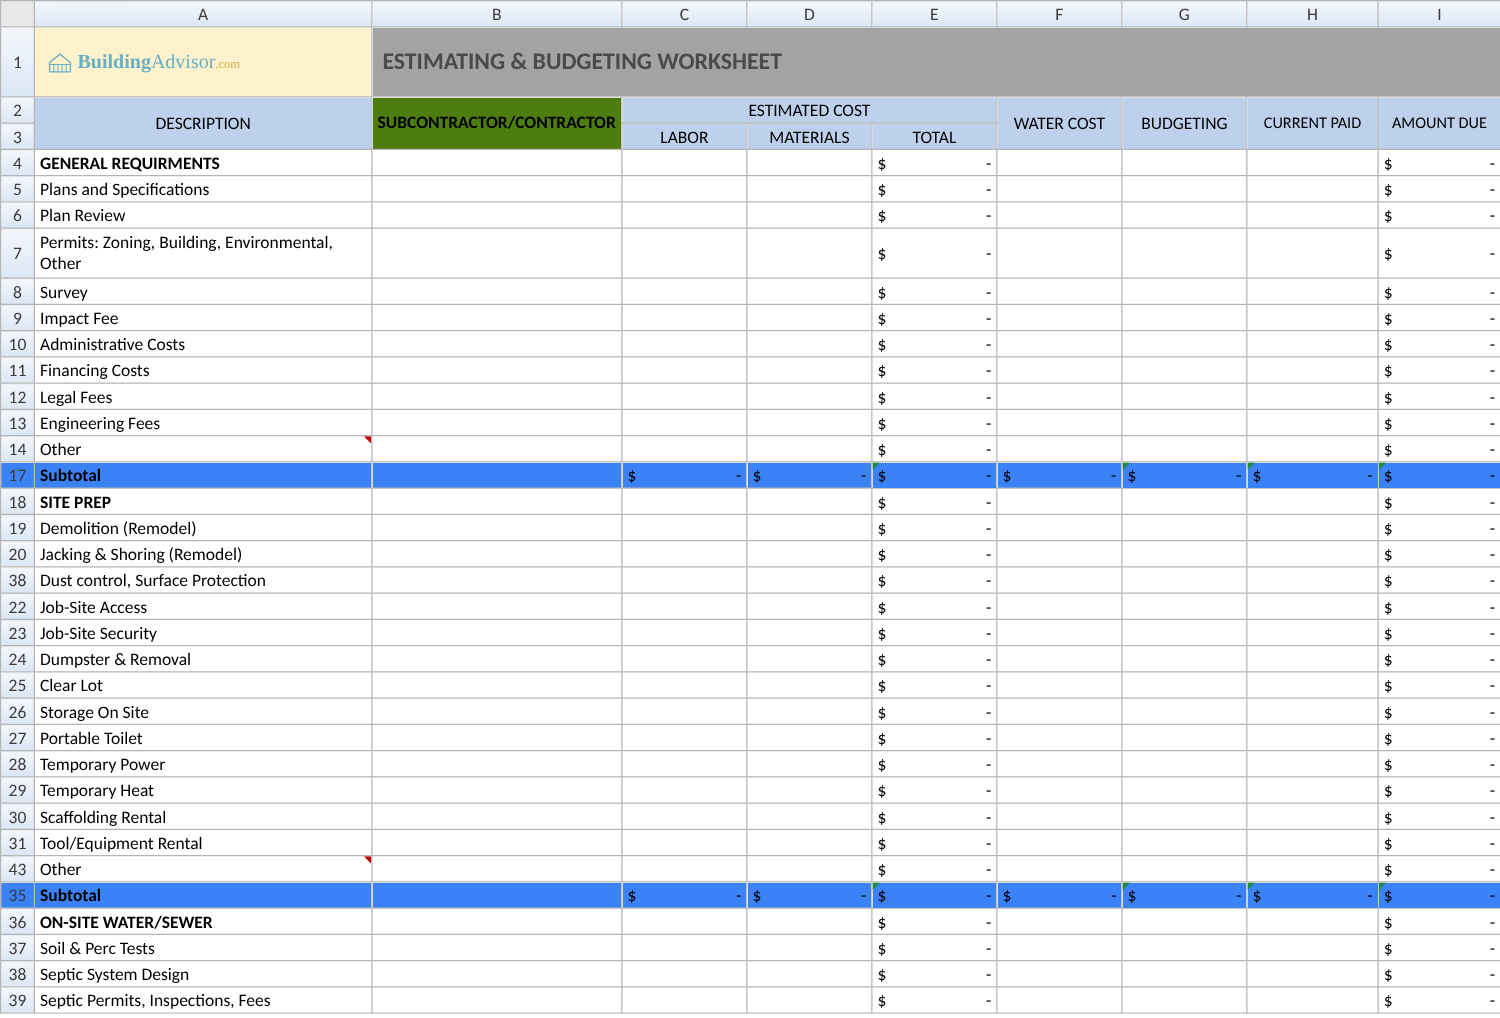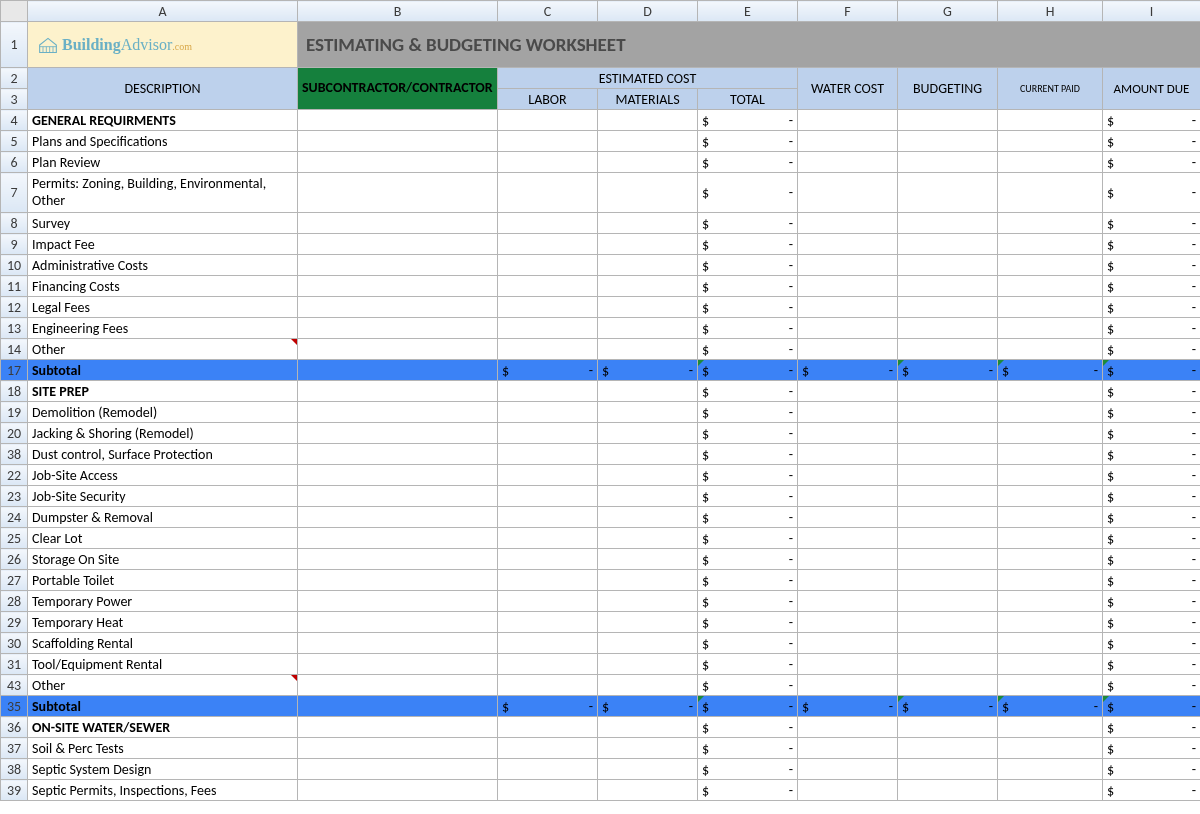--- a/index.html
+++ b/index.html
@@ -4,21 +4,21 @@
 <style>
 html,body{margin:0;padding:0;font-family:Calibri,Arial,sans-serif;font-size:14px;color:#000;background:#fff}
 .sheet{width:1200px;border-collapse:collapse;table-layout:fixed}
 .sheet td,.sheet th{border:1px solid #b5b5b5;box-sizing:border-box;vertical-align:middle;padding:0 4px;height:21px;overflow:hidden;white-space:nowrap}
 .corner{width:27px;height:22px;background:#e8e8e8;border:1px solid #9db8d9}
 .colhdr{background:linear-gradient(#f3f7fc,#dbe7f5);text-align:center;font-weight:400;color:#3b3b3b;border:1px solid #9db8d9;height:22px}
 .rowhdr{width:27px;background:linear-gradient(#f3f7fc,#dbe7f5);text-align:center;font-weight:400;color:#3b3b3b;border:1px solid #9db8d9}
 .titlecell{background:#a3a3a3;height:46px;font-size:19px;font-weight:700;color:#4a4a4a;text-align:left}
 .logocell{background:#fdf2cc}
 .hdrblue{background:#bdd1ec;font-weight:400;text-align:center}
-.hdrblue2{background:#15803d;font-weight:700;text-align:left;vertical-align:top}
+.hdrblue2{background:#4d7c0f;font-weight:700;text-align:left;vertical-align:top}
 .bold{font-weight:700}
 .subrow{background:#d7e0b9}
 .subrow td{background:#3b82f6}
 .right{text-align:left}
 .money{display:flex;justify-content:space-between;align-items:center}
 .money span:first-child{flex:0}
 .money span:last-child{flex:0}
 .cmt{position:relative}
 .cmt::after{content:"";position:absolute;top:0;right:0;width:0;height:0;border-left:6px solid transparent;border-top:6px solid #c00000}
 .gc{position:relative}
@@ -55,40 +55,40 @@
   <th class="colhdr">E</th>
   <th class="colhdr">F</th>
   <th class="colhdr">G</th>
   <th class="colhdr">H</th>
   <th class="colhdr">I</th>
 </tr>
 </thead>
 <tbody id="tbody">
 <tr>
   <td class="rowhdr">1</td>
-  <td class="logocell" style="height:46px">
+  <td class="logocell" style="height:56px">
     <div class="logo-wrap">
       <svg class="logo-house" viewBox="0 0 24 20">
               <path d="M2 10 L12 2 L22 10 L22 19 L2 19 Z" fill="none" stroke="#6ab0c5" stroke-width="1.3"></path>
               <path d="M6 19 L6 12 M10 19 L10 12 M14 19 L14 12 M18 19 L18 12" stroke="#6ab0c5" stroke-width="1"></path>
               <path d="M2 12 L22 12" stroke="#6ab0c5" stroke-width="1"></path>
             </svg>
       <span class="logo-text"><b>Building</b><span>Advisor</span><span class="com">.com</span></span>
     </div>
   </td>
   <td class="titlecell" colspan="8" style="padding-left:8px">ESTIMATING &amp; BUDGETING WORKSHEET</td>
 </tr>
 <tr>
   <td class="rowhdr">2</td>
   <td class="hdrblue" rowspan="2">DESCRIPTION</td>
   <td class="hdrblue2" rowspan="2" style="white-space:normal;line-height:1.15">SUBCONTRACTOR/CONTRACTOR</td>
   <td class="hdrblue" colspan="3">ESTIMATED COST</td>
   <td class="hdrblue" rowspan="2" style="white-space:normal">WATER COST</td>
   <td class="hdrblue" rowspan="2">BUDGETING</td>
-  <td class="hdrblue" rowspan="2" style="font-size:10px">CURRENT PAID</td>
+  <td class="hdrblue" rowspan="2" style="font-size:13px">CURRENT PAID</td>
   <td class="hdrblue" rowspan="2" style="font-size:13px">AMOUNT DUE</td>
 </tr>
 <tr>
   <td class="rowhdr">3</td>
   <td class="hdrblue">LABOR</td>
   <td class="hdrblue">MATERIALS</td>
   <td class="hdrblue">TOTAL</td>
 </tr>
 <tr>
         <td class="rowhdr">4</td>

